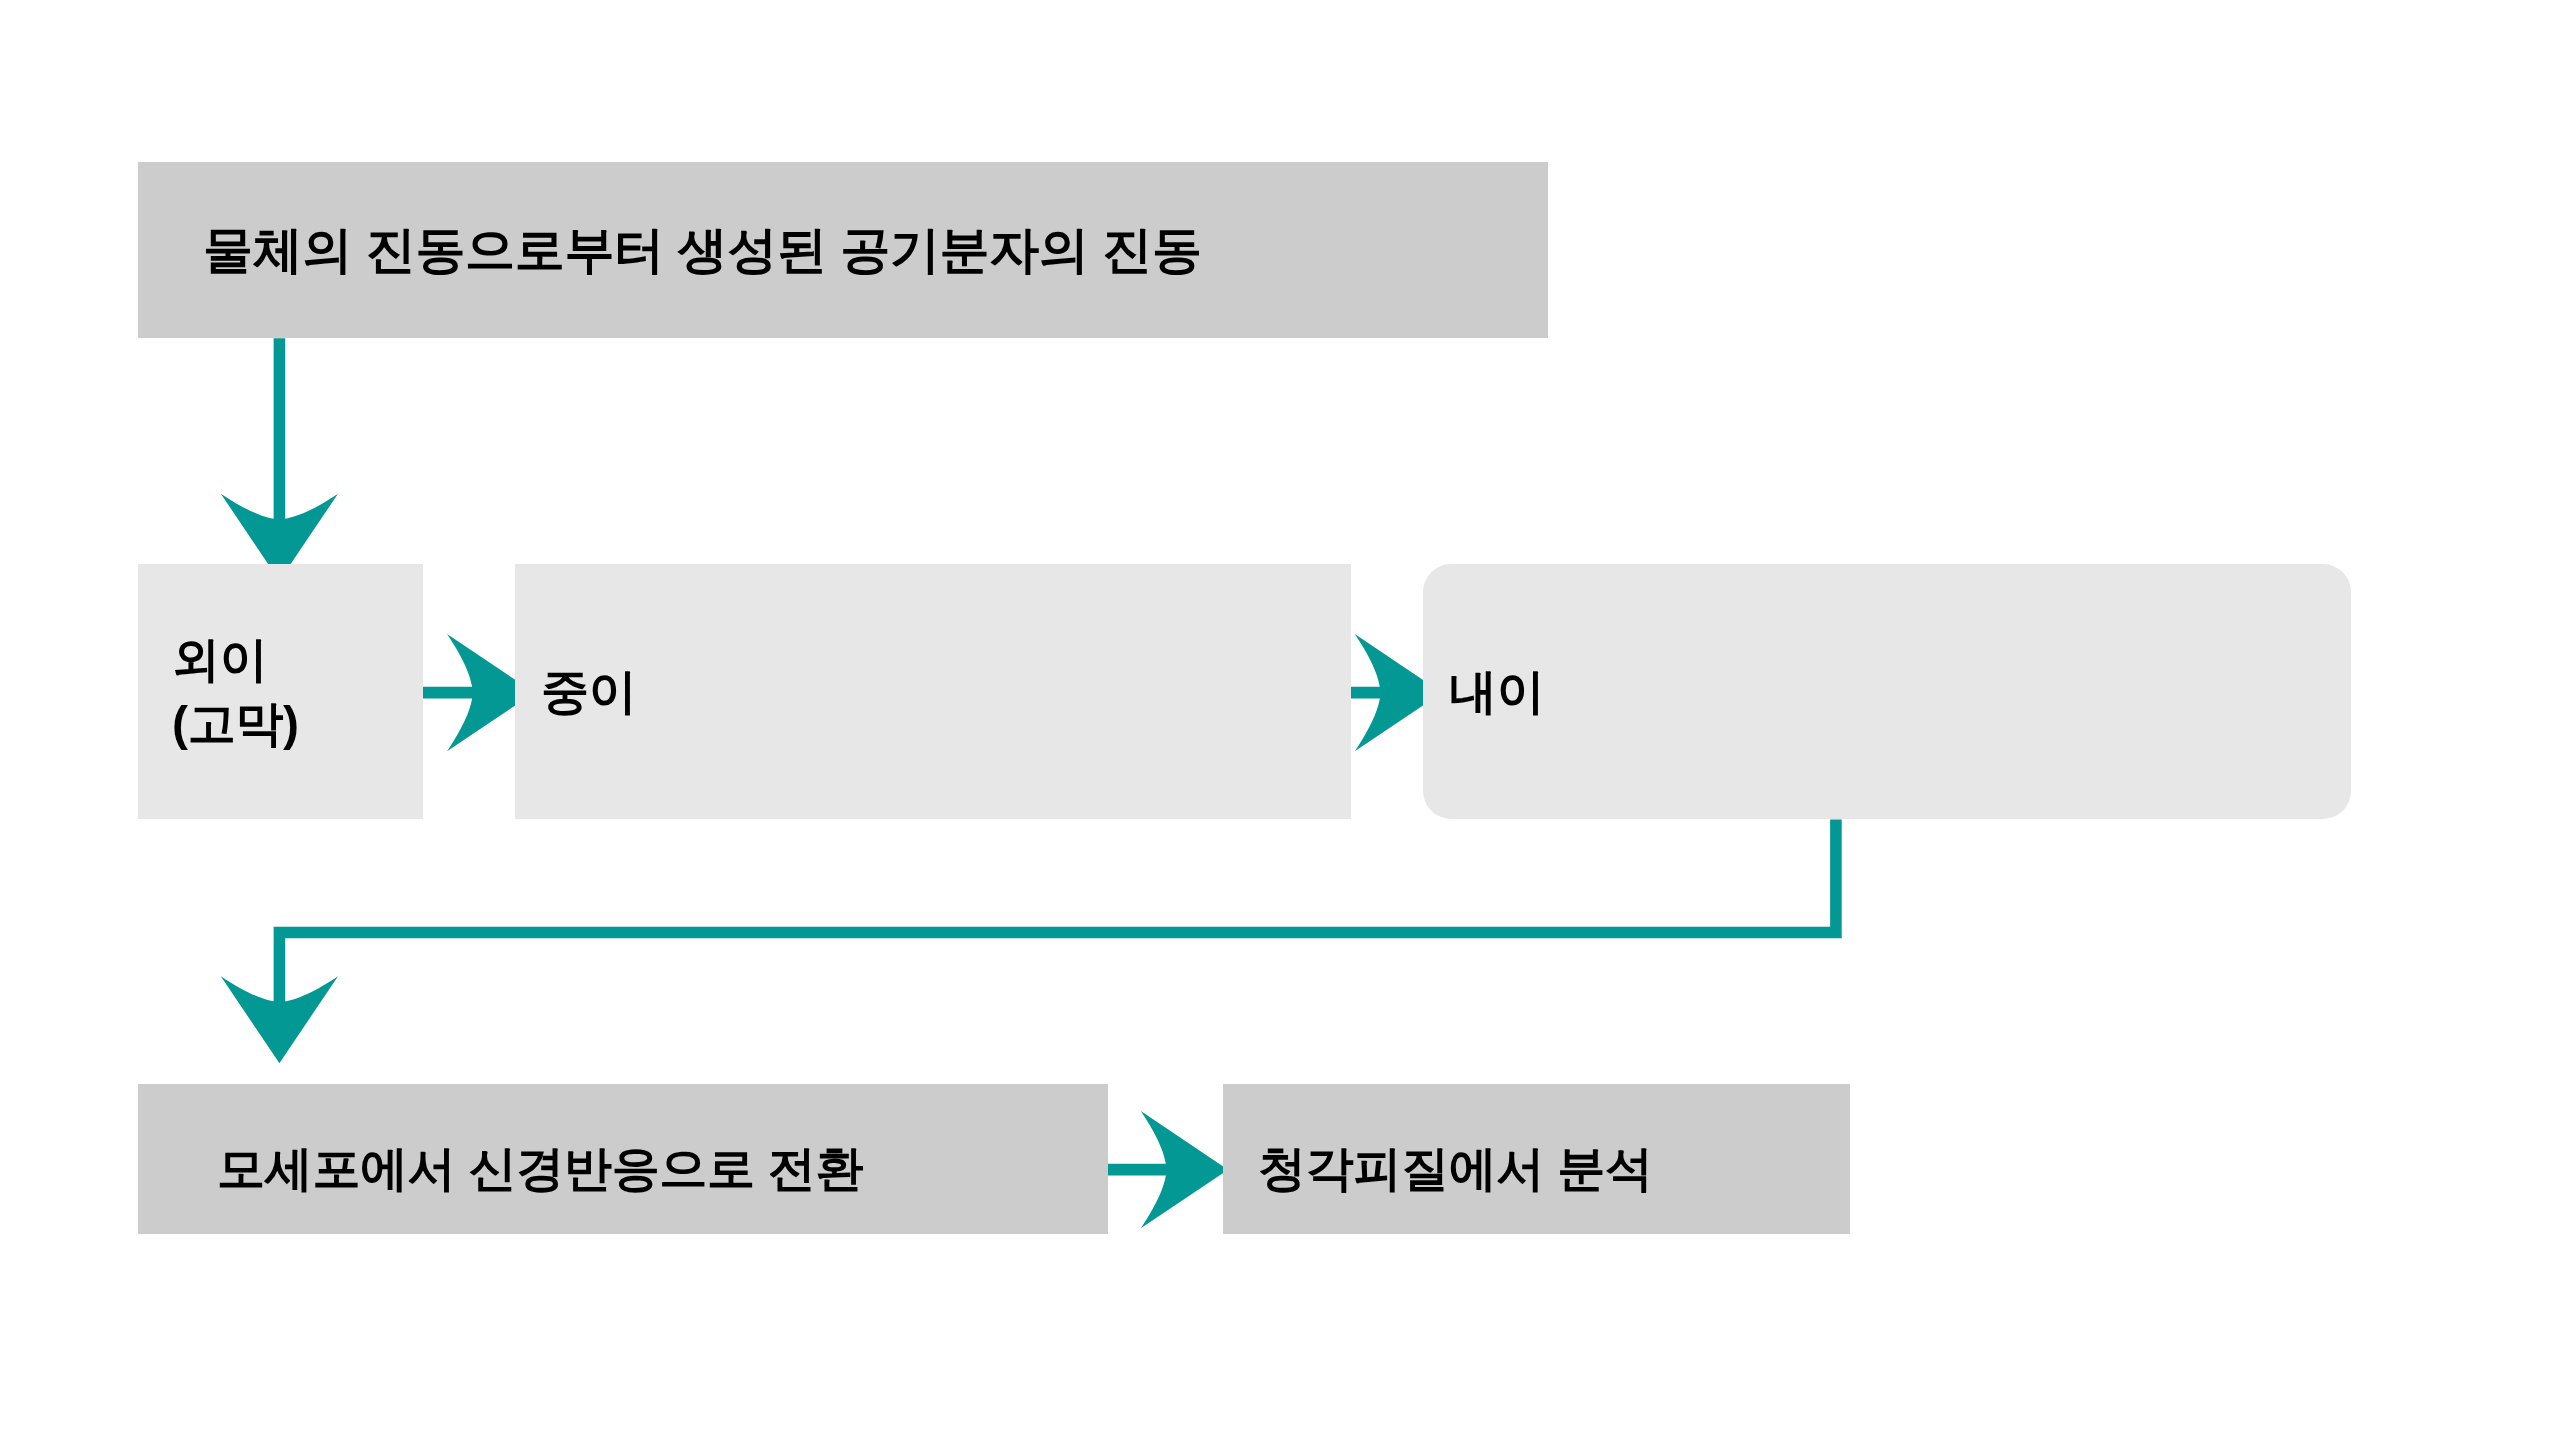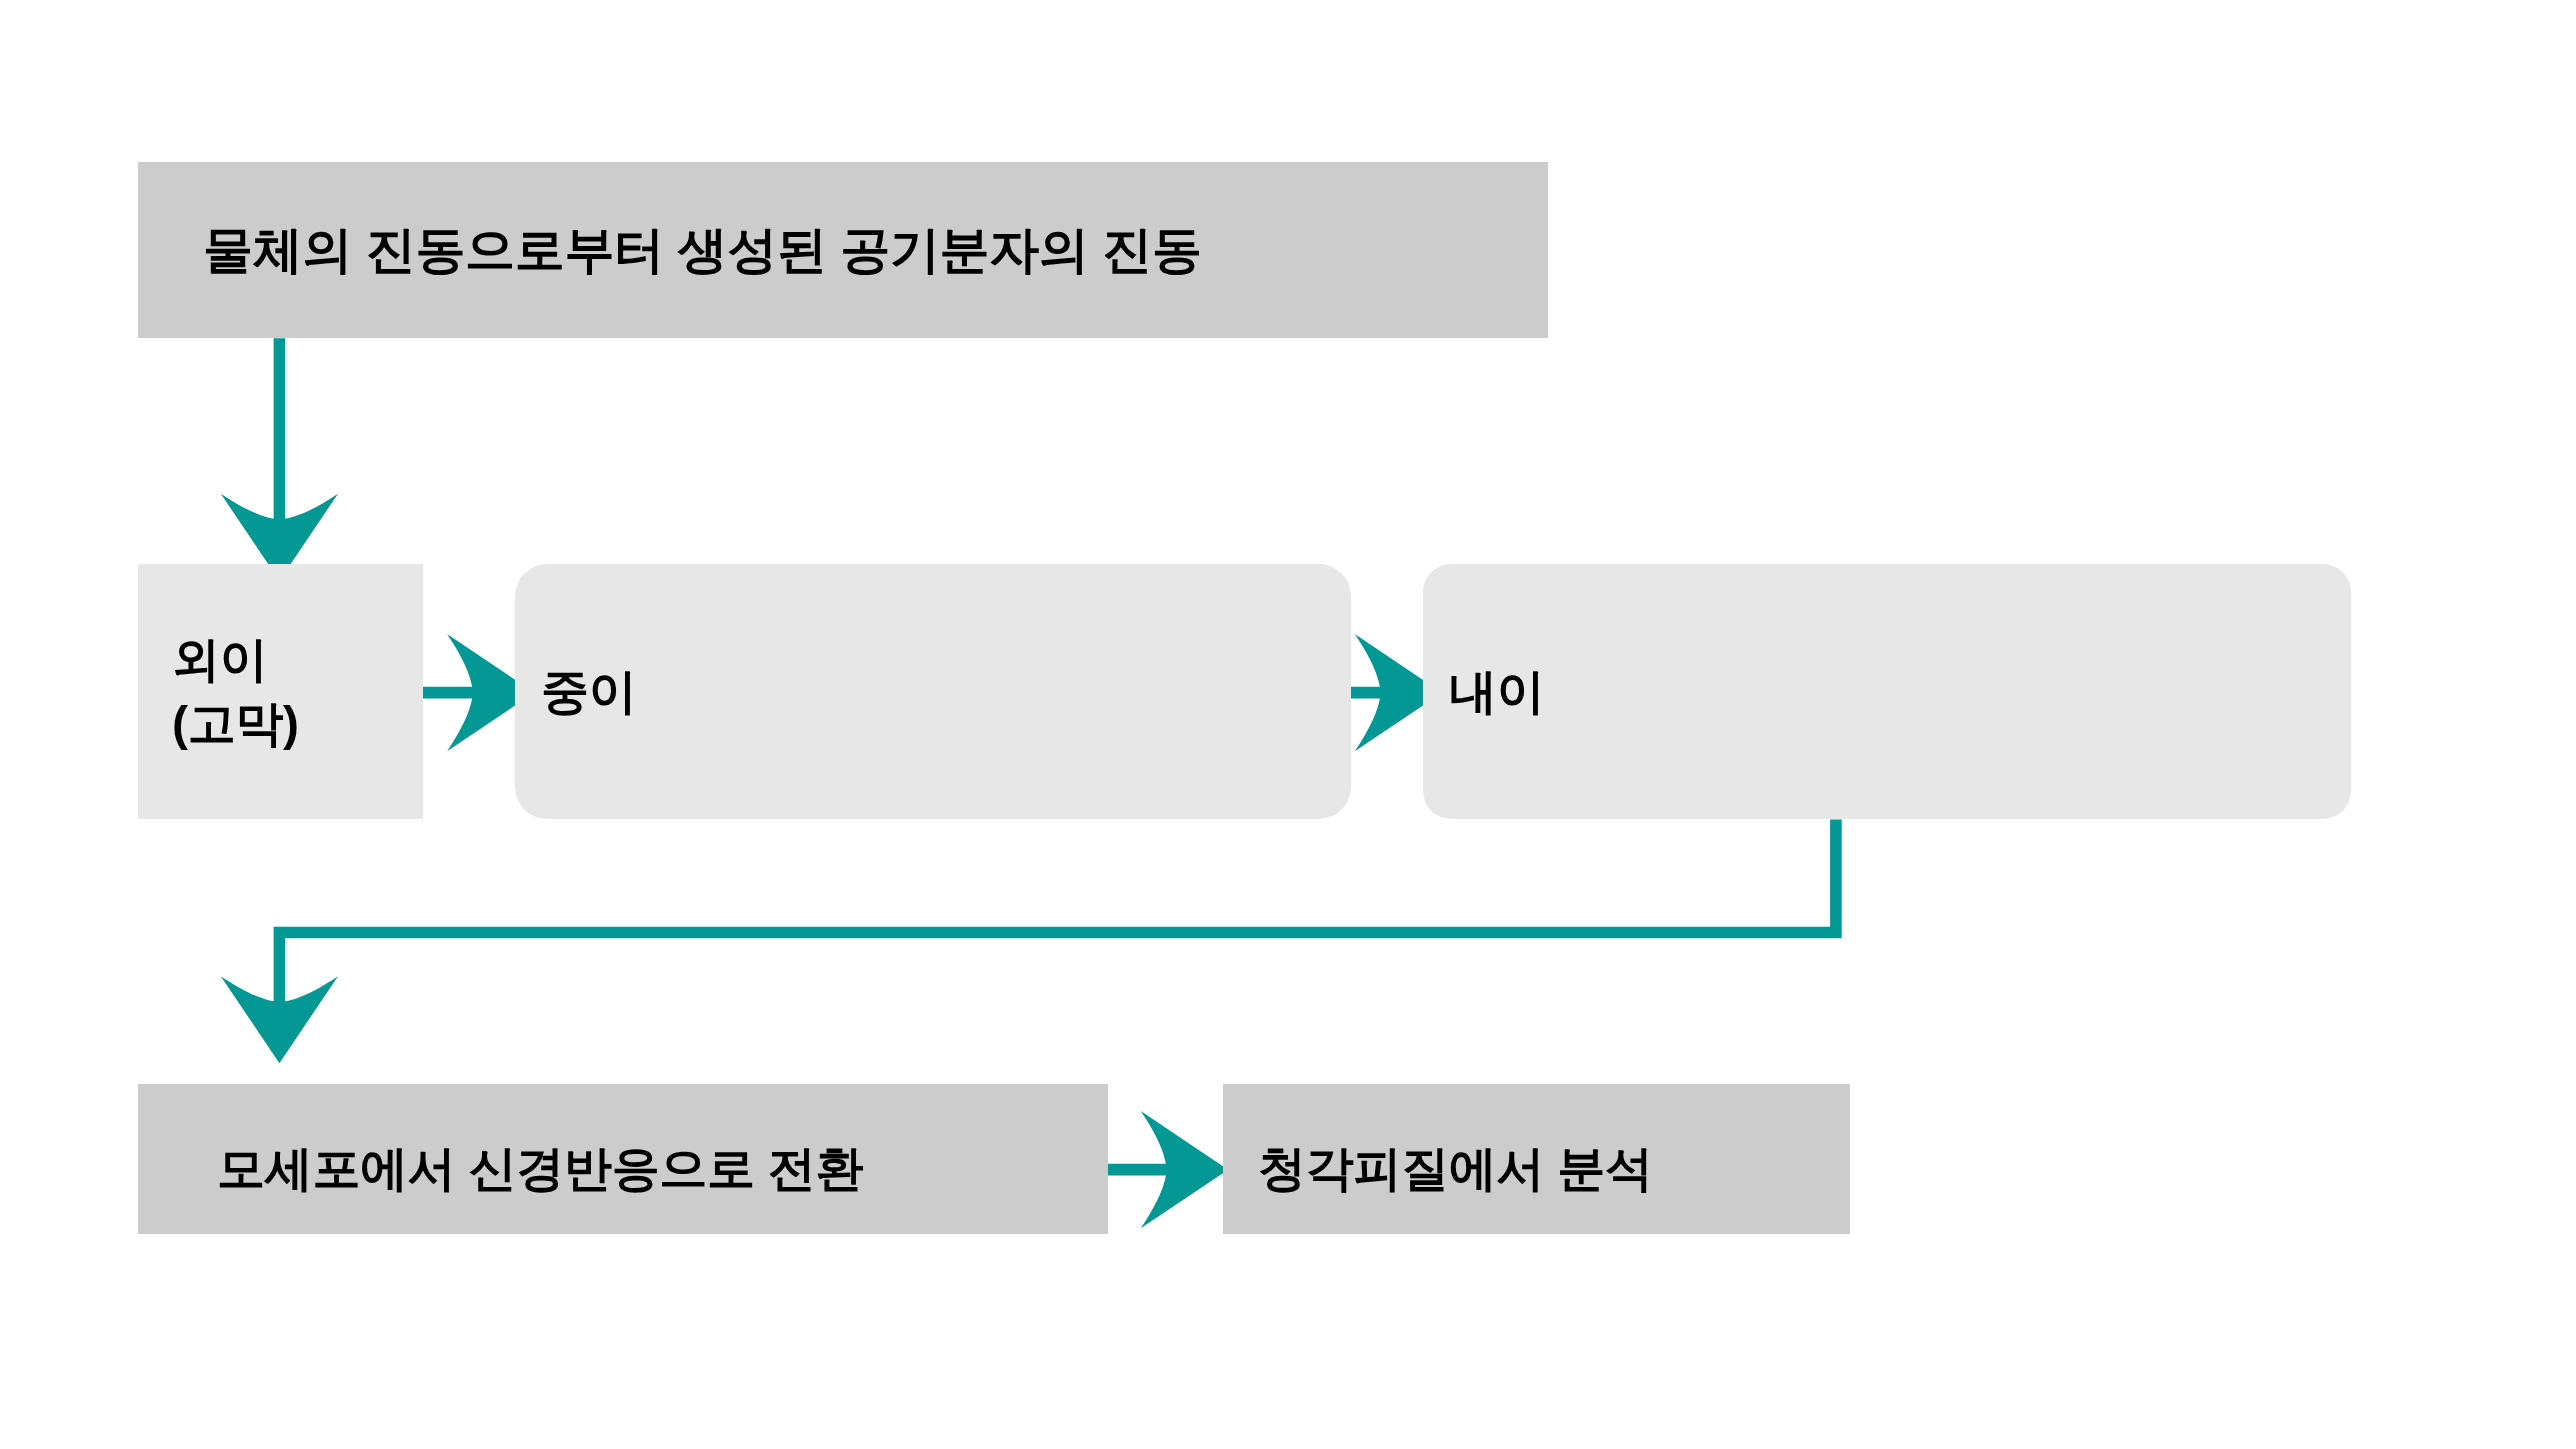--- a/index.html
+++ b/index.html
@@ -57,21 +57,20 @@
   }
   #node-middle-ear {
     left: 515px;
     top: 564px;
     width: 836px;
     height: 255px;
     background: #e7e7e7;
     padding-left: 26px;
     font-size: 48px;
     line-height: 1.32;
-    border-radius: 32px;
   }
   #node-inner-ear {
     left: 1423px;
     top: 564px;
     width: 928px;
     height: 255px;
     background: #e7e7e7;
     padding-left: 26px;
     font-size: 48px;
     line-height: 1.32;

